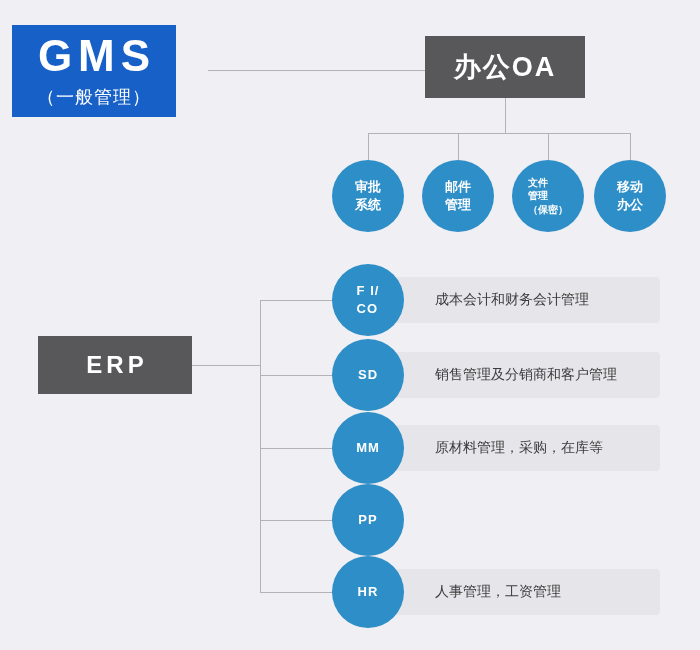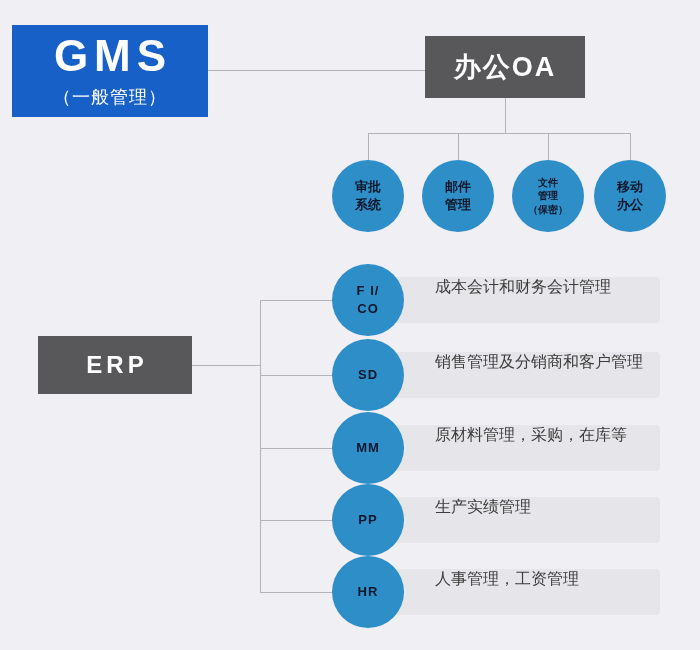--- a/index.html
+++ b/index.html
@@ -16,21 +16,21 @@
     position:relative;width:700px;height:650px;
     background:var(--background);
     font-family:"Liberation Sans","DejaVu Sans",sans-serif;
     overflow:hidden;
   }
   .line{position:absolute;background:var(--line_gray);}
   .hline{height:1px;}
   .vline{width:1px;}
 
   .gms{
-    position:absolute;left:12px;top:25px;width:196px;height:92px;
+    position:absolute;left:12px;top:25px;width:164px;height:92px;
     background:var(--primary_blue);color:#fff;
     display:flex;flex-direction:column;align-items:center;justify-content:center;
   }
   .gms-title{font-size:44px;font-weight:bold;letter-spacing:6px;line-height:1;text-indent:6px;}
   .gms-sub{font-size:18px;margin-top:7px;letter-spacing:1px;}
 
   .oa{
     position:absolute;left:425px;top:36px;width:160px;height:62px;
     background:var(--box_gray);color:#fff;
     display:flex;align-items:center;justify-content:center;
@@ -39,33 +39,33 @@
 
   .erp{
     position:absolute;left:38px;top:336px;width:154px;height:58px;
     background:var(--box_gray);color:#fff;
     display:flex;align-items:center;justify-content:center;
     font-size:24px;font-weight:bold;letter-spacing:4px;text-indent:4px;
   }
 
   .circle{
     position:absolute;width:72px;height:72px;border-radius:50%;
-    background:var(--circle_blue);color:#0f172a;
+    background:var(--circle_blue);color:#ffffff;
     display:flex;align-items:center;justify-content:center;
-    text-align:center;font-size:13px;font-weight:bold;
+    font-size:13px;font-weight:bold;
     white-space:pre-line;line-height:1.35;z-index:2;
   }
   .circle.code{font-size:13px;letter-spacing:1px;}
 
   .module-bar{
     position:absolute;left:360px;width:300px;height:46px;
     background:var(--bar_gray);border-radius:4px;
-    display:flex;align-items:flex-start;
+    display:flex;align-items:center;
     padding-left:75px;box-sizing:border-box;
-    font-size:16px;color:var(--text_dark);z-index:1;font-family:Liberation Mono, monospace;
+    font-size:14px;color:var(--text_dark);z-index:1;font-family:Liberation Mono, monospace;
   }
 </style>
 </head>
 <body>
 
 <div class="canvas">
 
   <div class="line hline" style="top:70px;left:208px;width:217px;"></div>
 
   <div class="line vline" style="left:505px;top:90px;height:43px;"></div>
@@ -108,23 +108,20 @@
 
   <div class="module-bar" style="top:277px;">
     <span>成本会计和财务会计管理</span>
   </div>
   <div class="module-bar" style="top:352px;">
     <span>销售管理及分销商和客户管理</span>
   </div>
   <div class="module-bar" style="top:425px;">
     <span>原材料管理，采购，在库等</span>
   </div>
-  <div class="module-bar" style="top:497px;">
-    <span>生产实绩管理</span>
-  </div>
   <div class="module-bar" style="top:569px;">
     <span>人事管理，工资管理</span>
   </div>
 
   <div class="circle code" style="left:332px;top:264px;">F I/
 CO</div>
   <div class="circle code" style="left:332px;top:339px;">SD</div>
   <div class="circle code" style="left:332px;top:412px;">MM</div>
   <div class="circle code" style="left:332px;top:484px;">PP</div>
   <div class="circle code" style="left:332px;top:556px;">HR</div>

